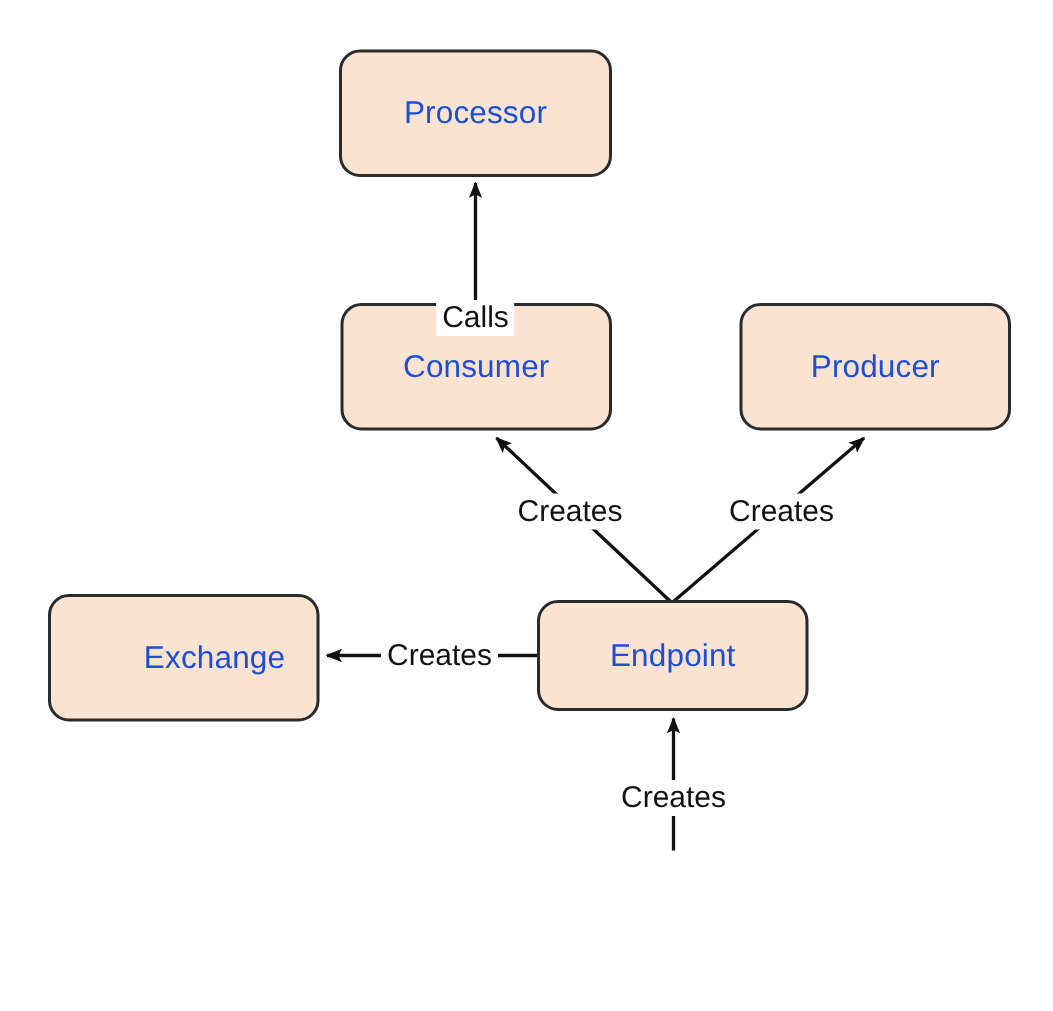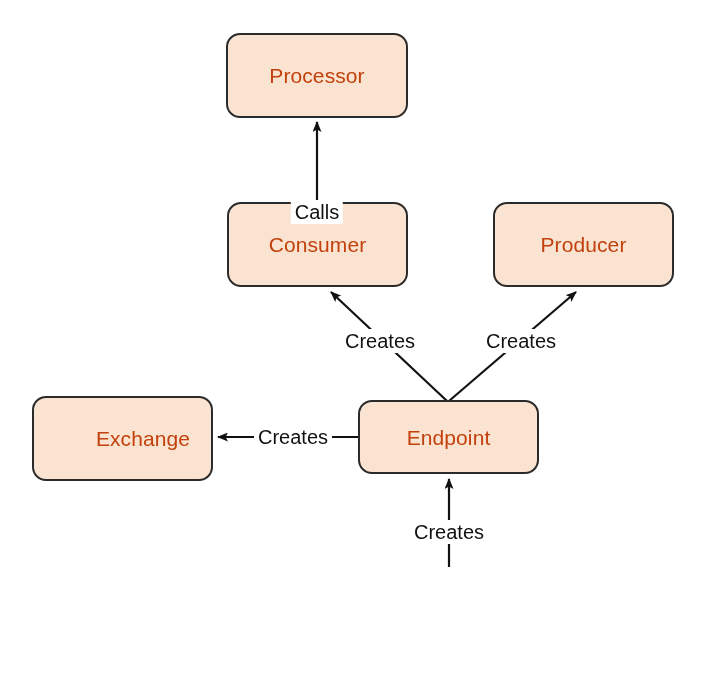--- a/index.html
+++ b/index.html
@@ -32,21 +32,21 @@
     border: 2px solid #2b2b2b;
     border-radius: 14px;
     display: flex;
     align-items: center;
     justify-content: center;
     z-index: 2;
   }
   .node-label {
     font-family: "Liberation Sans", sans-serif;
     font-size: 21px;
-    color: #c2410c;
+    color: #1d4ed8;
     line-height: 1;
     white-space: nowrap;
     letter-spacing: 0.1px;
   }
   .edge-label {
     position: absolute;
     font-family: "Liberation Sans", sans-serif;
     font-size: 20px;
     color: #111111;
     line-height: 1;

